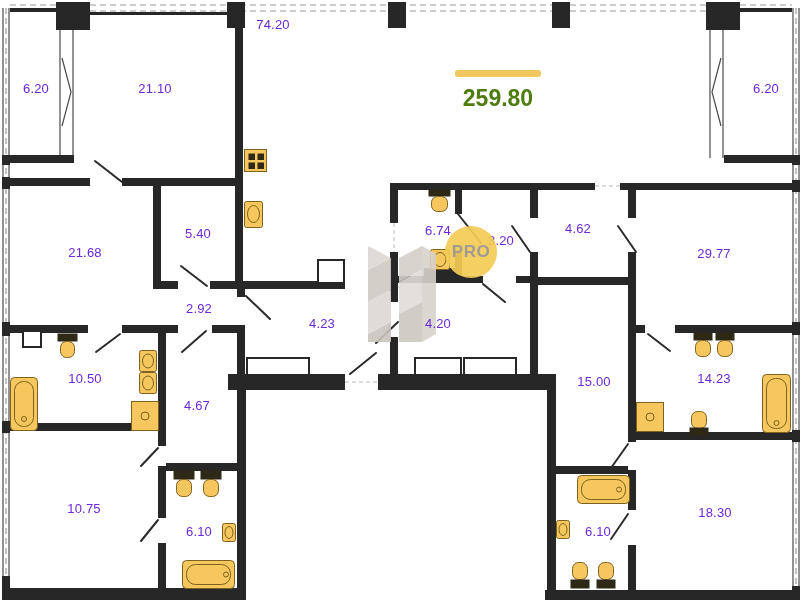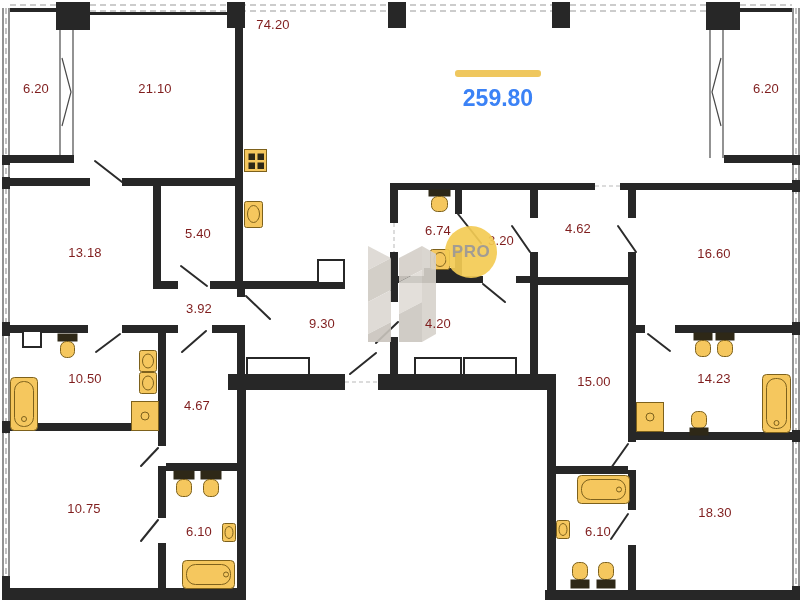--- a/index.html
+++ b/index.html
@@ -8,26 +8,26 @@
   .stage svg{position:absolute;left:0;top:0;}
   .w{fill:#272727;}
   .shaft{fill:#ffffff;stroke:#272727;stroke-width:2;}
   .wl{stroke:#4a4a4a;stroke-width:1.2;fill:none;}
   .wd{stroke:#9a9a9a;stroke-width:1.2;stroke-dasharray:6 4;fill:none;}
   .gd{stroke:#b9b9b9;stroke-width:1;stroke-dasharray:4 3;}
   .dl{stroke:#2b2b2b;stroke-width:2;stroke-linecap:round;}
   .fy{fill:#F5C75E;stroke:#7d611c;stroke-width:1;}
   .fd{fill:#2e2817;}
   .fo{fill:none;stroke:#7d611c;stroke-width:1;}
-  .lbl{position:absolute;transform:translate(-50%,-50%);font-size:13px;color:#7f1d1d;
+  .lbl{position:absolute;transform:translate(-50%,-50%);font-size:13px;color:#6d28d9;
        white-space:nowrap;letter-spacing:.2px;}
   .total-bar{position:absolute;left:455px;top:70px;width:86px;height:7px;
        background:#EFC75E;border-radius:3px;}
   .total-txt{position:absolute;left:440px;top:85px;width:116px;text-align:center;
-       font-size:23px;font-weight:bold;color:#3b82f6;}
+       font-size:23px;font-weight:bold;color:#4d7c0f;}
   .pro-badge{position:absolute;left:445px;top:226px;width:52px;height:52px;border-radius:50%;
        background:rgba(243,203,84,.92);text-align:center;line-height:52px;
        font-size:17px;font-weight:bold;color:#A29C93;letter-spacing:.5px;}
 </style>
 </head>
 <body>
 
 <div class="stage">
 
 <svg width="802" height="600" viewBox="0 0 802 600">
@@ -281,29 +281,29 @@
     <polygon points="399,282 422,270 422,302 399,314" fill="#e0dcd6"></polygon>
     <polygon points="399,314 422,302 422,342 399,342" fill="#ccc7c0"></polygon>
     <polygon points="422,246 436,254 436,334 422,342" fill="#d7d2cb"></polygon>
   </g>
 </svg>
 
   <div class="lbl" style="left:36px;top:88px">6.20</div>
   <div class="lbl" style="left:155px;top:88px">21.10</div>
   <div class="lbl" style="left:273px;top:24px">74.20</div>
   <div class="lbl" style="left:766px;top:88px">6.20</div>
-  <div class="lbl" style="left:85px;top:252px">13.18</div>
+  <div class="lbl" style="left:85px;top:252px">21.68</div>
   <div class="lbl" style="left:198px;top:233px">5.40</div>
-  <div class="lbl" style="left:199px;top:308px">3.92</div>
-  <div class="lbl" style="left:322px;top:323px">9.30</div>
+  <div class="lbl" style="left:199px;top:308px">2.92</div>
+  <div class="lbl" style="left:322px;top:323px">4.23</div>
   <div class="lbl" style="left:438px;top:230px">6.74</div>
   <div class="lbl" style="left:501px;top:240px">3.20</div>
   <div class="lbl" style="left:438px;top:323px">4.20</div>
   <div class="lbl" style="left:578px;top:228px">4.62</div>
-  <div class="lbl" style="left:714px;top:253px">16.60</div>
+  <div class="lbl" style="left:714px;top:253px">29.77</div>
   <div class="lbl" style="left:85px;top:378px">10.50</div>
   <div class="lbl" style="left:197px;top:405px">4.67</div>
   <div class="lbl" style="left:594px;top:381px">15.00</div>
   <div class="lbl" style="left:714px;top:378px">14.23</div>
   <div class="lbl" style="left:84px;top:508px">10.75</div>
   <div class="lbl" style="left:199px;top:531px">6.10</div>
   <div class="lbl" style="left:598px;top:531px">6.10</div>
   <div class="lbl" style="left:715px;top:512px">18.30</div>
 
   <div class="total-bar"></div>

